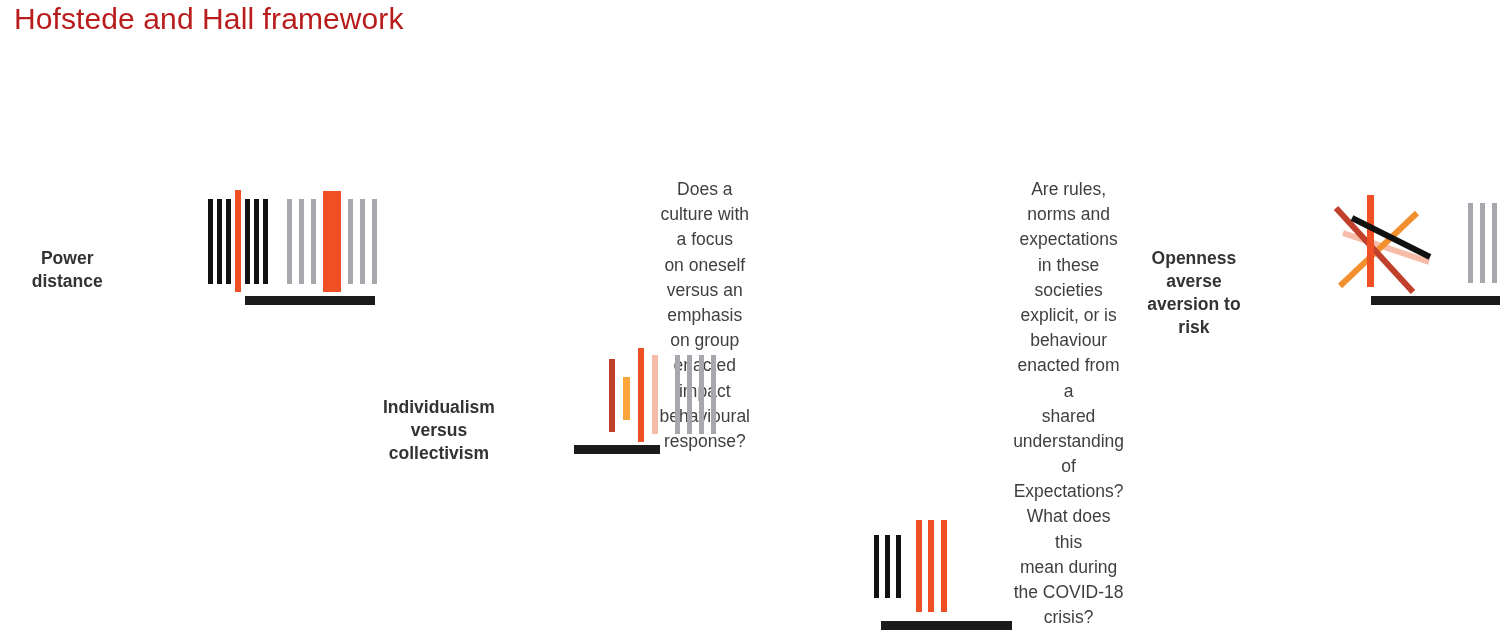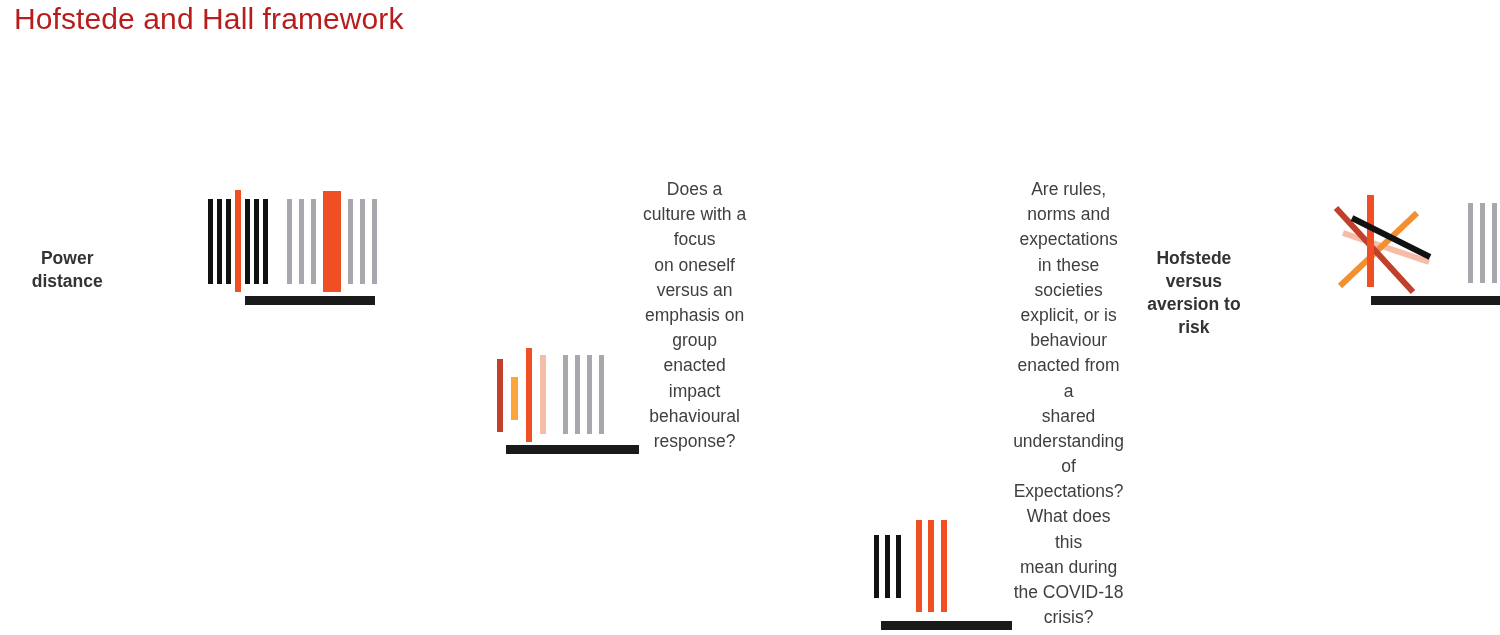--- a/index.html
+++ b/index.html
@@ -137,20 +137,21 @@
           <rect x="224" y="14" width="5" height="85" fill="#A6A8AD"></rect>
           <rect x="236" y="14" width="5" height="85" fill="#A6A8AD"></rect>
           <rect x="248" y="14" width="5" height="85" fill="#A6A8AD"></rect>
         </svg>
       </div>
 
       <div class="divider"></div>
     </div>
 
     <div class="column col-1">
+      <div class="col-heading">Individualism versus collectivism</div>
 
       <div class="icon-area">
         <svg class="icon-svg" width="300" height="120" viewBox="0 0 300 120">
 
           <rect x="114" y="25" width="6" height="73" fill="#C0402B"></rect>
 
           <rect x="128" y="43" width="7" height="43" fill="#FBA53B"></rect>
 
           <rect x="143" y="14" width="6" height="94" fill="#F04E23"></rect>
 
@@ -191,21 +192,21 @@
 expectations in these
 societies explicit, or is
 behaviour enacted from a
 shared understanding of
 Expectations? What does this
 mean during the COVID-18
 crisis?</div>
     </div>
 
     <div class="column col-3">
-      <div class="col-heading">Hofstede versus aversion to risk</div>
+      <div class="col-heading">Openness averse aversion to risk</div>
 
       <div class="icon-area">
         <svg class="icon-svg" width="300" height="120" viewBox="0 0 300 120">
 
           <line x1="92" y1="48" x2="178" y2="77" stroke="#F6BCA8" stroke-width="6"></line>
 
           <line x1="89" y1="101" x2="166" y2="28" stroke="#F28F2E" stroke-width="6"></line>
 
           <line x1="85" y1="23" x2="162" y2="107" stroke="#C0402B" stroke-width="6"></line>
 

